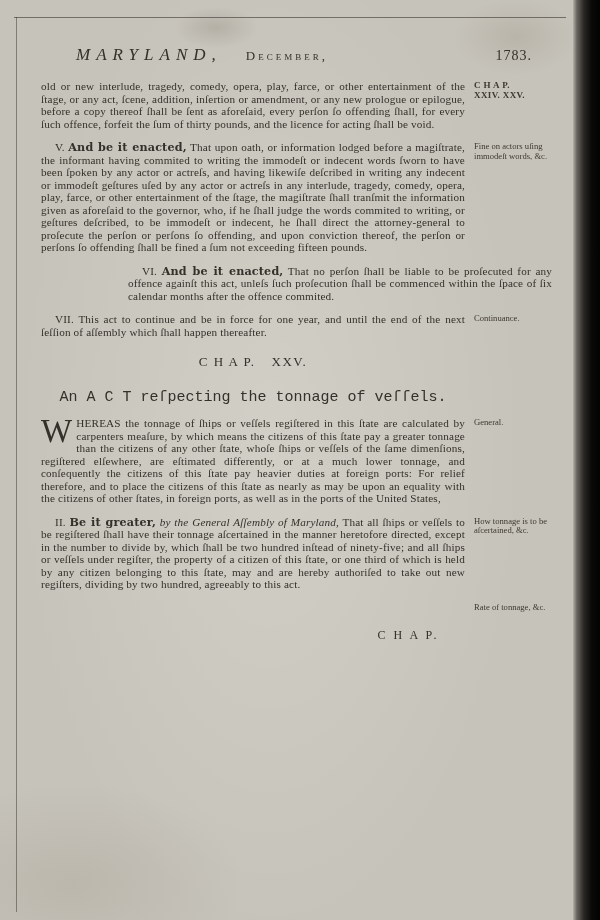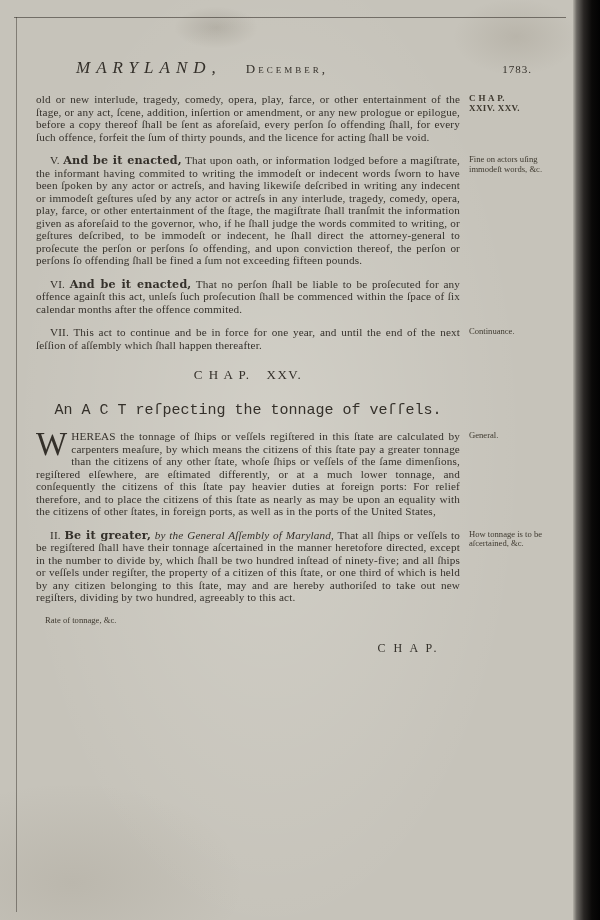--- a/index.html
+++ b/index.html
@@ -18,26 +18,26 @@
       radial-gradient(ellipse 240px 140px at 12% 96%, rgba(90,78,58,0.10), transparent 72%),
       radial-gradient(ellipse 60px 30px at 36% 3%, rgba(70,60,45,0.15), transparent 70%),
       radial-gradient(ellipse 320px 620px at 45% 48%, rgba(255,255,248,0.20), transparent 80%);
   }
   .frame-top{position:absolute;left:14px;top:17px;width:552px;height:1px;background:rgba(45,40,34,0.55);}
   .frame-left{position:absolute;left:16px;top:17px;width:1px;height:895px;background:rgba(45,40,34,0.45);}
   .dark-edge{
     position:absolute;right:0;top:0;width:27px;height:920px;
     background:linear-gradient(90deg,#b5b2a9 0%,#6a6762 14%,#2a2725 40%,#0a0908 70%,#020202 100%);
   }
-  #content{position:absolute;left:36px;top:58px;width:516px;}
+  #content{position:absolute;left:36px;top:45px;width:516px;}
   .header{display:flex;align-items:baseline;margin:0 4px 15px 40px;}
   .m-title{font-style:italic;font-size:17px;letter-spacing:6px;}
   .m-month{font-variant:small-caps;font-size:13px;letter-spacing:3px;margin-left:24px;}
-  .m-year{margin-left:auto;margin-right:16px;font-size:11px;letter-spacing:1px;}
-  .row{display:flex;align-items:flex-start;margin-bottom:11px;}
+  .m-year{margin-left:auto;margin-right:16px;font-size:14px;letter-spacing:1px;}
+  .row{display:flex;align-items:flex-start;margin-bottom:11px;justify-content:flex-end;}
   .text-col{width:424px;}
   p.body{
     margin:0;text-align:justify;
     font-size:11.2px;line-height:12.5px;letter-spacing:0.15px;
     color:#34302a;
   }
   .indent{text-indent:14px;}
   .blackletter{font-weight:bold;font-family:"DejaVu Serif",serif;}
   .italic{font-style:italic;}
   .note-col{

